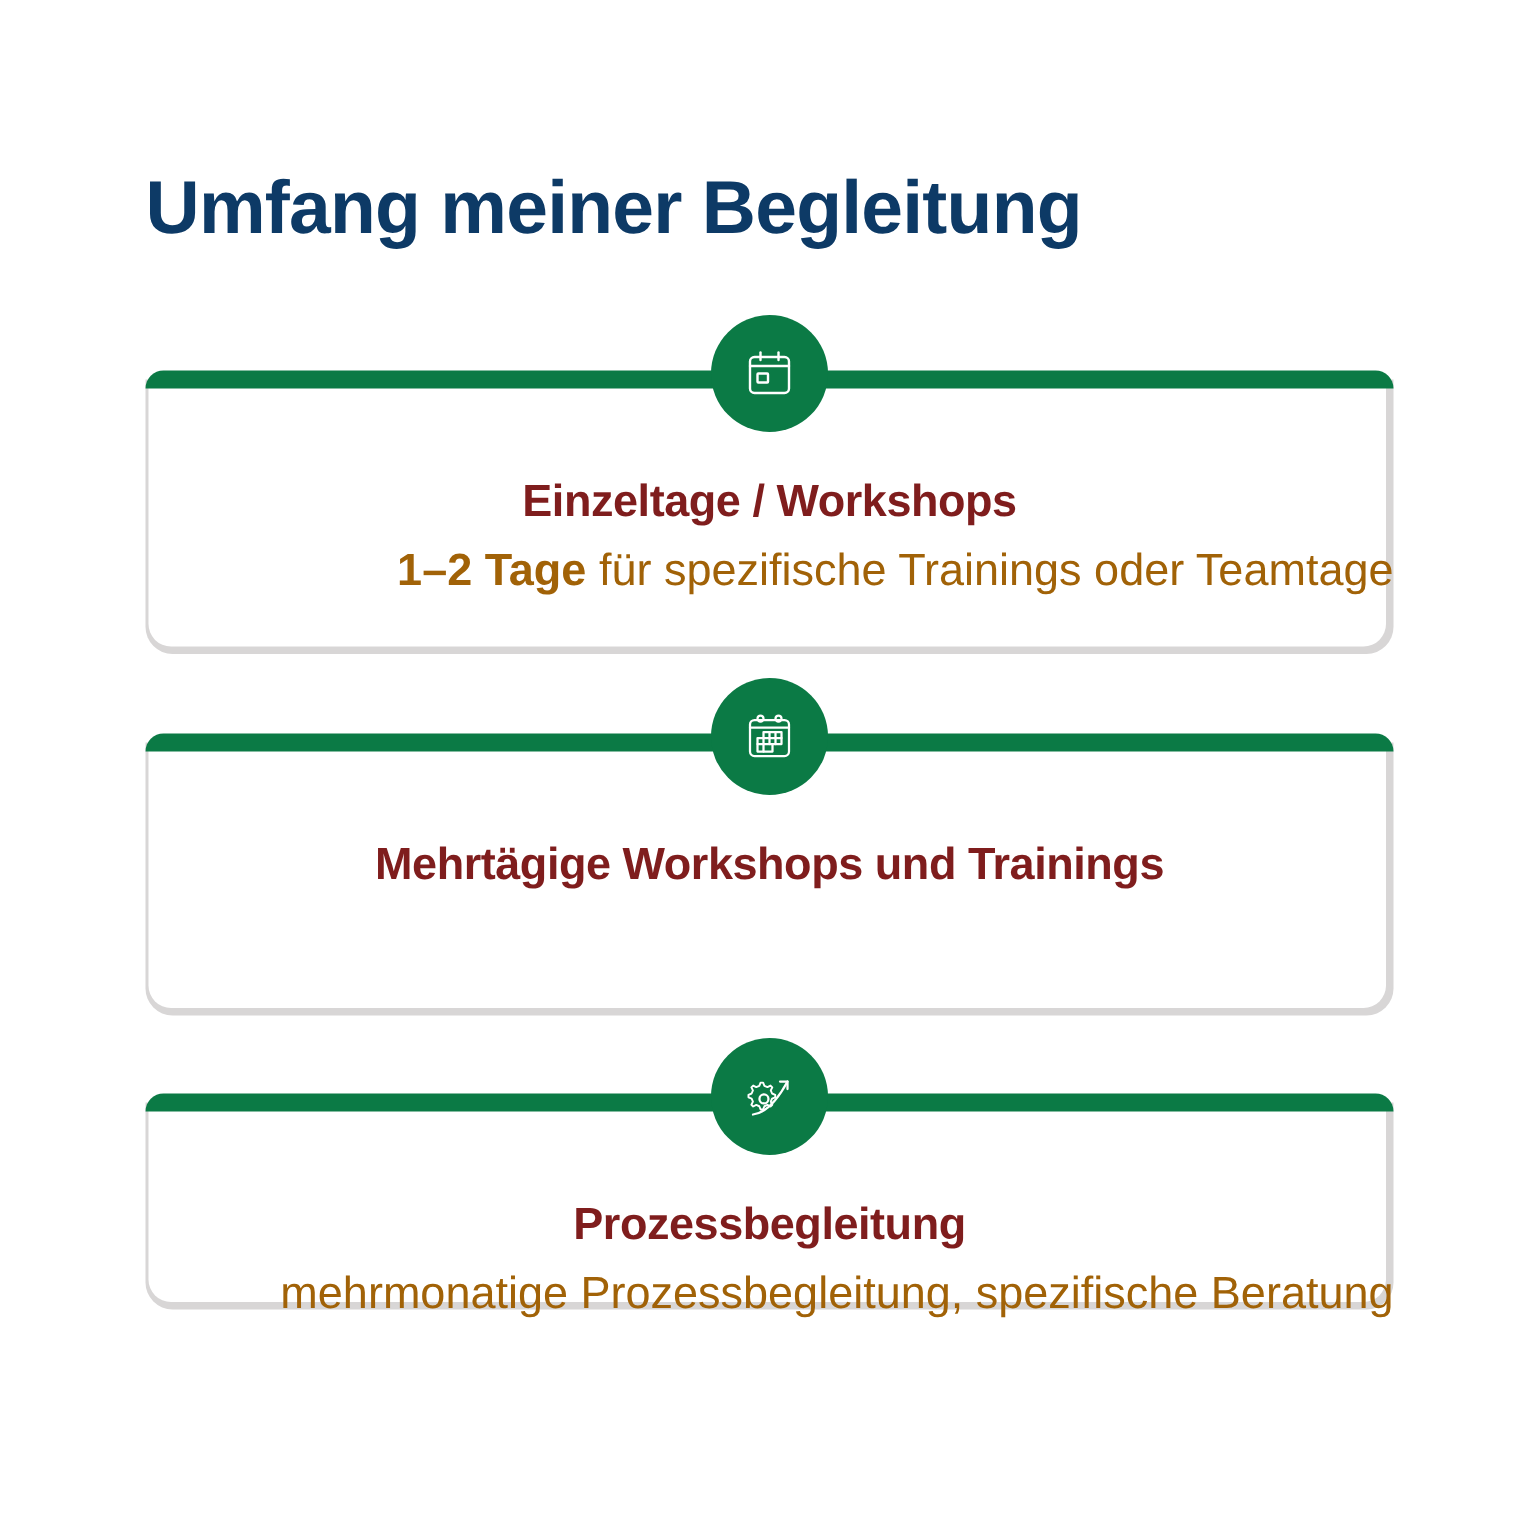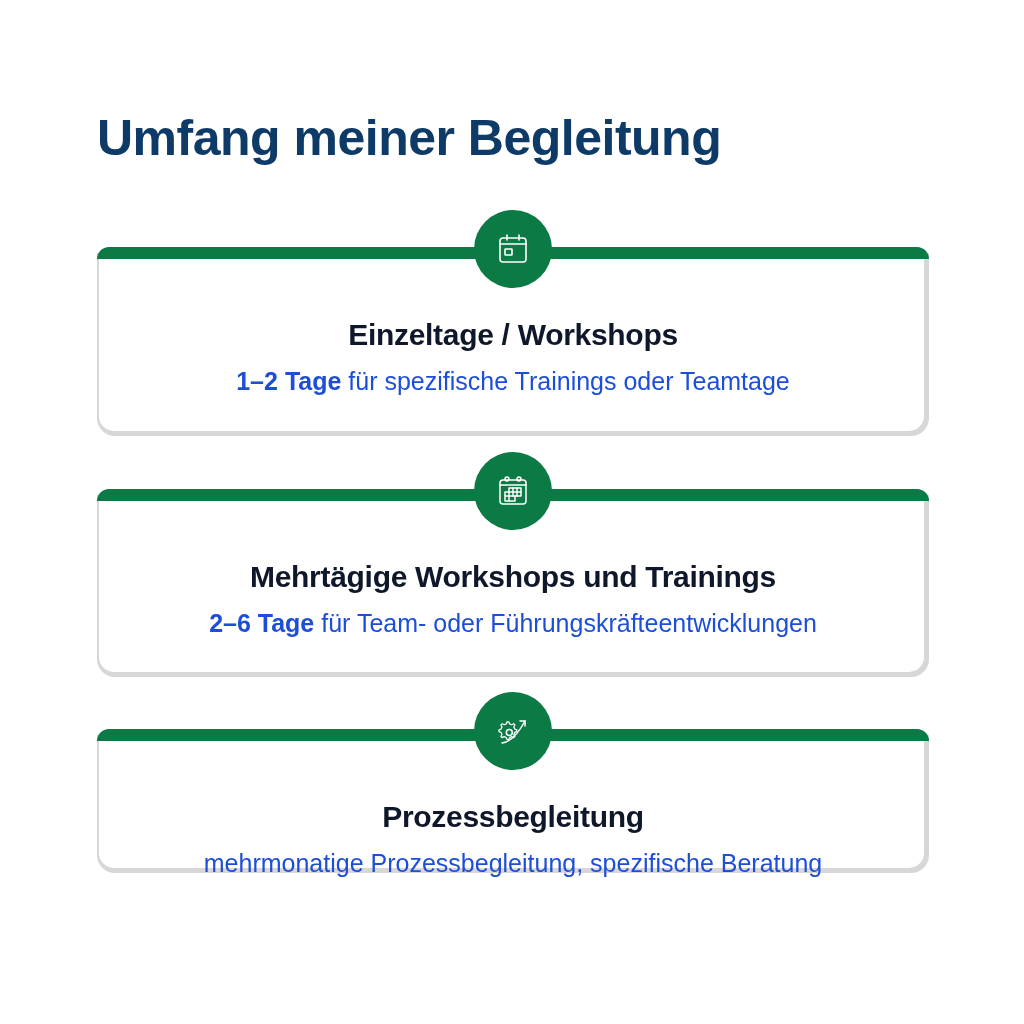--- a/index.html
+++ b/index.html
@@ -82,30 +82,31 @@
       position: absolute;
       left: 0;
       right: 0;
       top: 70px;
       text-align: center;
     }
     .card-title {
       margin: 0;
       font-size: 30px;
       font-weight: 700;
-      color: #0f172a;
+      color: #7f1d1d;
       line-height: 36px;
       letter-spacing: -0.3px;
     }
     .card-desc {
       margin: 14px 0 0 0;
-      font-size: 25px;
+      font-size: 30px;
       font-weight: 400;
-      color: #1d4ed8;
+      color: #a16207;
       line-height: 28px;
+      text-align: right;
     }
     .card-desc .strong {
       font-weight: 700;
     }
   </style>
 </head>
 <body>
 
 <h1 class="page-title">Umfang meiner Begleitung</h1>
 
@@ -141,21 +142,20 @@
       <path d="M13 14 H25 V22 H19 V27 H9 V18 H13 Z"></path>
       <line x1="17" y1="14" x2="17" y2="22"></line>
       <line x1="21" y1="14" x2="21" y2="22"></line>
       <line x1="13" y1="18" x2="25" y2="18"></line>
       <line x1="13" y1="18" x2="13" y2="27"></line>
       <line x1="9" y1="22" x2="19" y2="22"></line>
     </svg>
   </div>
   <div class="card-content">
     <h2 class="card-title">Mehrtägige Workshops und Trainings</h2>
-    <p class="card-desc"><span class="strong">2–6 Tage</span><span> für Team- oder Führungskräfteentwicklungen</span></p>
   </div>
 </div>
 
 <div class="card" style="top:729px; height:144px;">
   <div class="card-shadow"></div>
   <div class="card-body"></div>
   <div class="card-bar"></div>
   <div class="icon-circle">
     <svg viewBox="0 0 34 34" fill="none" stroke="#ffffff" stroke-width="1.5" stroke-linecap="round" stroke-linejoin="round">
       <path d="M11 13 l1 -2.5 h2 l1 2.5 l2.4 1 l2.4 -1.2 l1.4 1.4 l-1.2 2.4 l1 2.4 l2.5 1 v2 l-2.5 1 l-1 2.4 l1.2 2.4 l-1.4 1.4 l-2.4 -1.2 l-2.4 1 l-1 2.5 h-2 l-1 -2.5 l-2.4 -1 l-2.4 1.2 l-1.4 -1.4 l1.2 -2.4 l-1 -2.4 l-2.5 -1 v-2 l2.5 -1 l1 -2.4 l-1.2 -2.4 l1.4 -1.4 l2.4 1.2 Z" transform="translate(0,-2) scale(0.85) translate(1,1)"></path>

